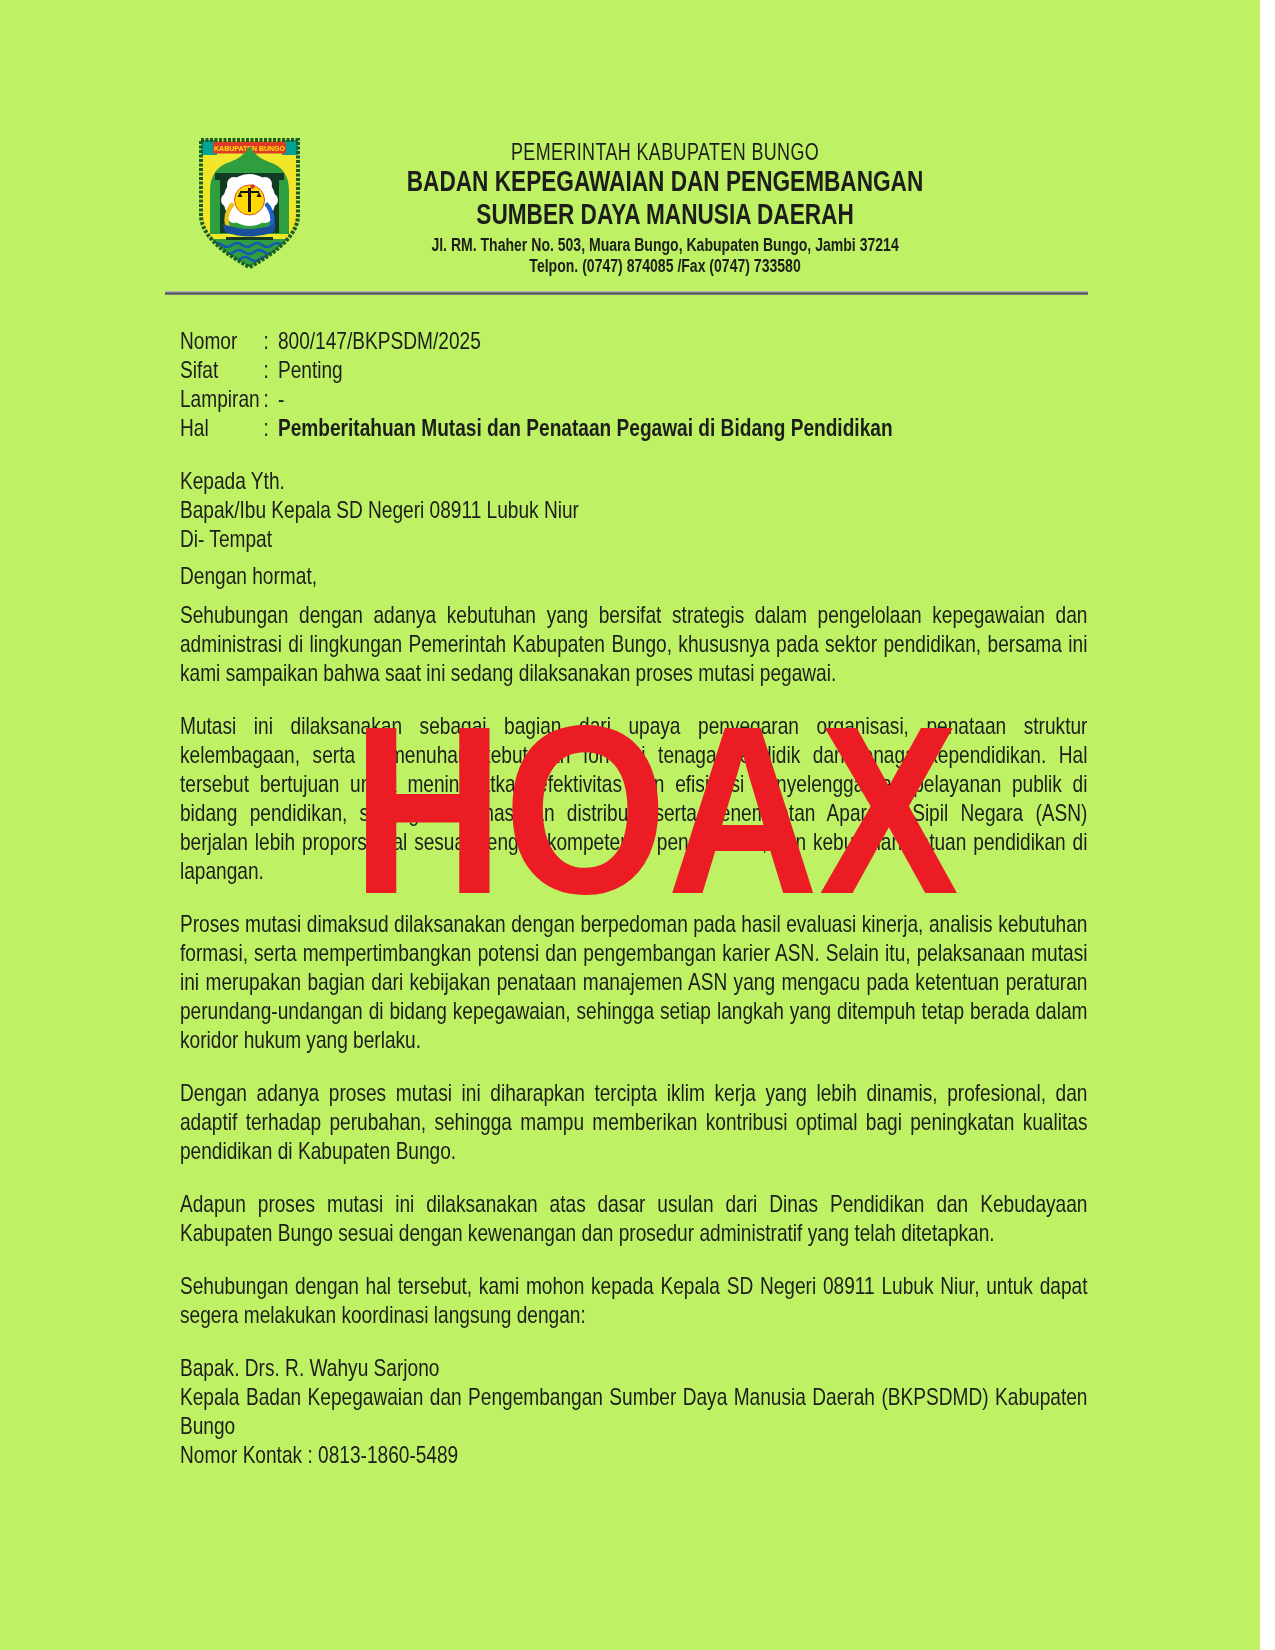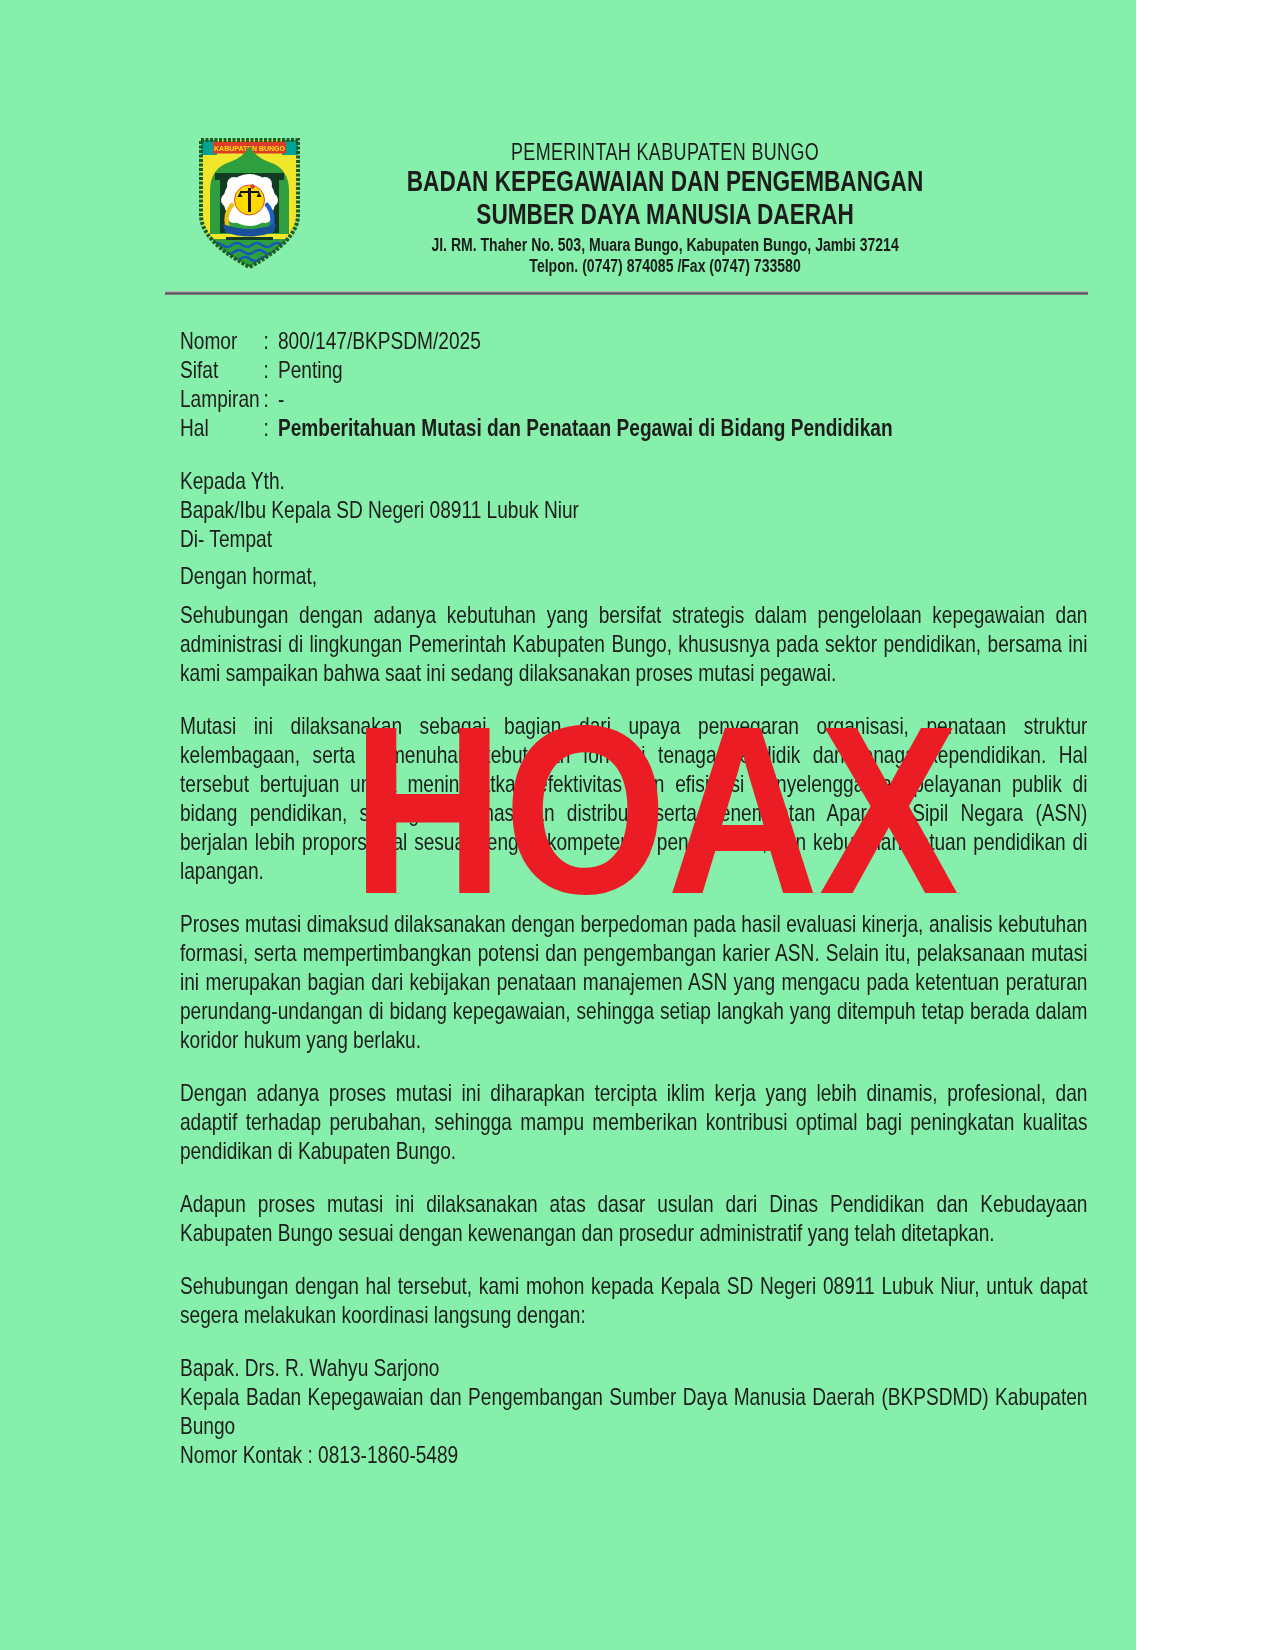--- a/index.html
+++ b/index.html
@@ -1,19 +1,19 @@
 <!DOCTYPE html>
 <html><head>
 <meta charset="utf-8">
 <style>
   html,body { margin:0; padding:0; background:#ffffff; }
   .page {
     position:relative;
-    width:1136px; height:1650px;
-    background:#86efac;
+    width:1260px; height:1650px;
+    background:#bef264;
     font-family:"Liberation Sans", sans-serif;
     color:#1d1d1b;
     overflow:hidden;
   }
 
   
   .logo {
     position:absolute; left:196px; top:137px;
     width:107px; height:133px;
   }

